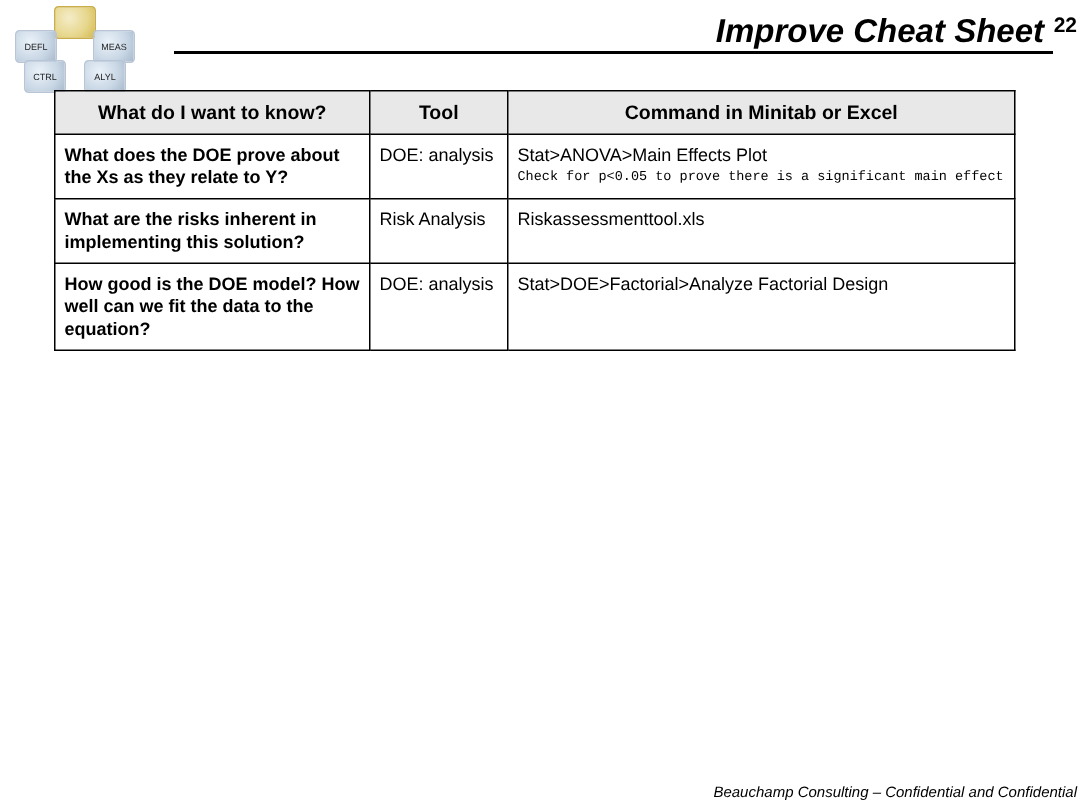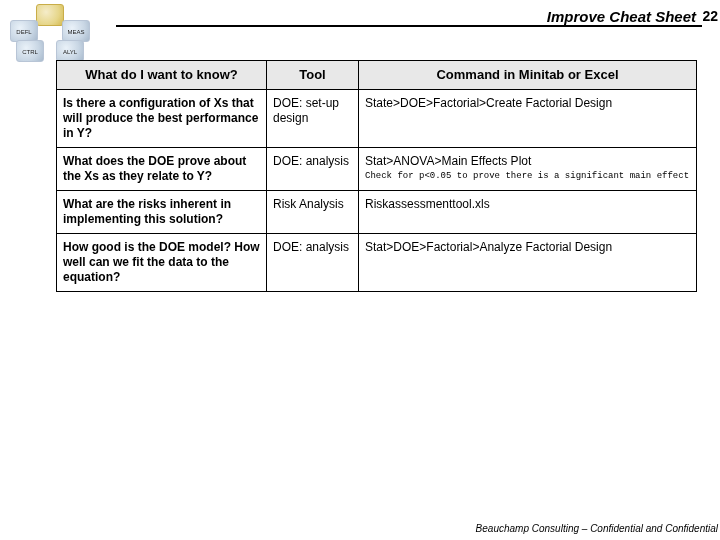--- a/index.html
+++ b/index.html
@@ -38,21 +38,21 @@
   .logo .hex.bl   { left: 10px; top: 34px;}
   .logo .hex.br   { left: 50px; top: 34px;}
   .title-bar {
     position: absolute;
     top: 8px;
     right: 18px;
     left: 100px;
     text-align: right;
   }
   .title-text {
-    font-size: 15px;
+    font-size: 22px;
     font-weight: bold;
     font-style: italic;
     color: #000;
     letter-spacing: 0px;
     border-bottom: 2px solid #000;
     padding-bottom: 0;
     display: inline-block;
     width: 580px;
     text-align: right;
     padding-right: 6px;
@@ -60,21 +60,21 @@
   .page-num {
     position: absolute;
     top: 8px;
     right: 2px;
     font-size: 14px;
     font-weight: bold;
   }
   table.sheet {
     position: absolute;
     top: 60px;
-    left: 56px;
+    left: 36px;
     border-collapse: collapse;
     width: 640px;
     table-layout: fixed;
   }
   table.sheet th, table.sheet td {
     border: 1.5px solid #000;
     padding: 6px 6px 6px 6px;
     vertical-align: top;
     font-size: 12px;
     line-height: 1.25;
@@ -132,28 +132,20 @@
     </colgroup>
   <thead>
     <tr>
       <th>What do I want to know?</th>
       <th>Tool</th>
       <th>Command in Minitab or Excel</th>
     </tr>
   </thead>
   <tbody>
     <tr>
-      <td class="question">Is there a configuration of Xs that will produce the best performance in Y?</td>
-      <td class="tool-cell">DOE: set-up design</td>
-      <td>
-        <span class="cmd-main">State&gt;DOE&gt;Factorial&gt;Create Factorial Design</span>
-        <span class="cmd-note"></span>
-      </td>
-    </tr>
-    <tr>
       <td class="question">What does the DOE prove about the Xs as they relate to Y?</td>
       <td class="tool-cell">DOE: analysis</td>
       <td>
         <span class="cmd-main">Stat&gt;ANOVA&gt;Main Effects Plot</span>
         <span class="cmd-note">Check for p&lt;0.05 to prove there is a significant main effect</span>
       </td>
     </tr>
     <tr>
       <td class="question">What are the risks inherent in implementing this solution?</td>
       <td class="tool-cell">Risk Analysis</td>

